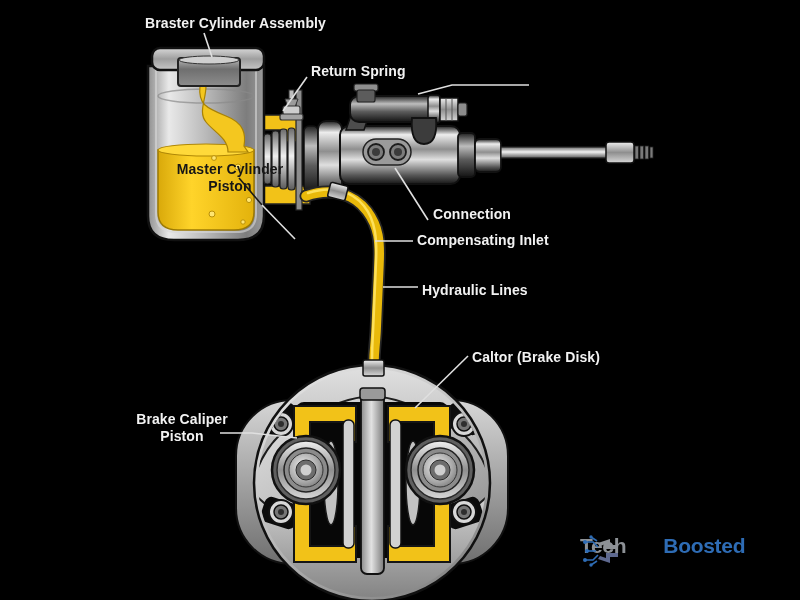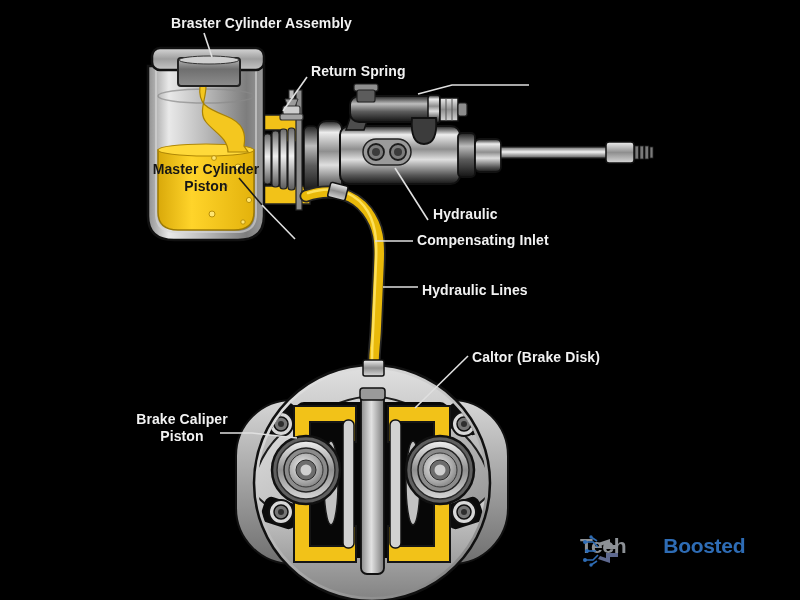--- a/index.html
+++ b/index.html
@@ -281,27 +281,27 @@
     <polyline points="239,178 262,205" stroke="#1a1a1a"></polyline>
     <polyline points="262,205 295,239"></polyline>
     <polyline points="395,168 428,220"></polyline>
     <polyline points="375,241 413,241"></polyline>
     <polyline points="383,287 418,287"></polyline>
     <polyline points="468,356 415,408"></polyline>
     <polyline points="220,433 252,433 297,438"></polyline>
   </g>
 </svg>
 
-<div class="lbl" style="left:147px;top:15px;padding-left:24px;">Braster Cylinder Assembly</div>
+<div class="lbl" style="left:121px;top:15px;padding-left:24px;">Braster Cylinder Assembly</div>
 <div class="lbl" style="left:311px;top:63px;">Return Spring</div>
-<div class="lbl dark center" style="left:150px;top:161px;width:112px;">
+<div class="lbl dark center" style="left:150px;top:161px;width:112px;padding-left:24px;">
   <span>Master Cylinder</span><br>
   <span>Piston</span>
 </div>
-<div class="lbl" style="left:433px;top:206px;">Hydraulic</div>
+<div class="lbl" style="left:433px;top:206px;">Connection</div>
 <div class="lbl" style="left:417px;top:232px;">Compensating Inlet</div>
 <div class="lbl" style="left:422px;top:282px;">Hydraulic Lines</div>
 <div class="lbl" style="left:472px;top:349px;">Caltor (Brake Disk)</div>
 <div class="lbl center" style="left:128px;top:411px;width:108px;">
   <span>Brake Caliper</span><br>
   <span>Piston</span>
 </div>
 
 <div id="logo">
   <svg width="40" height="34" viewBox="0 0 40 34">

